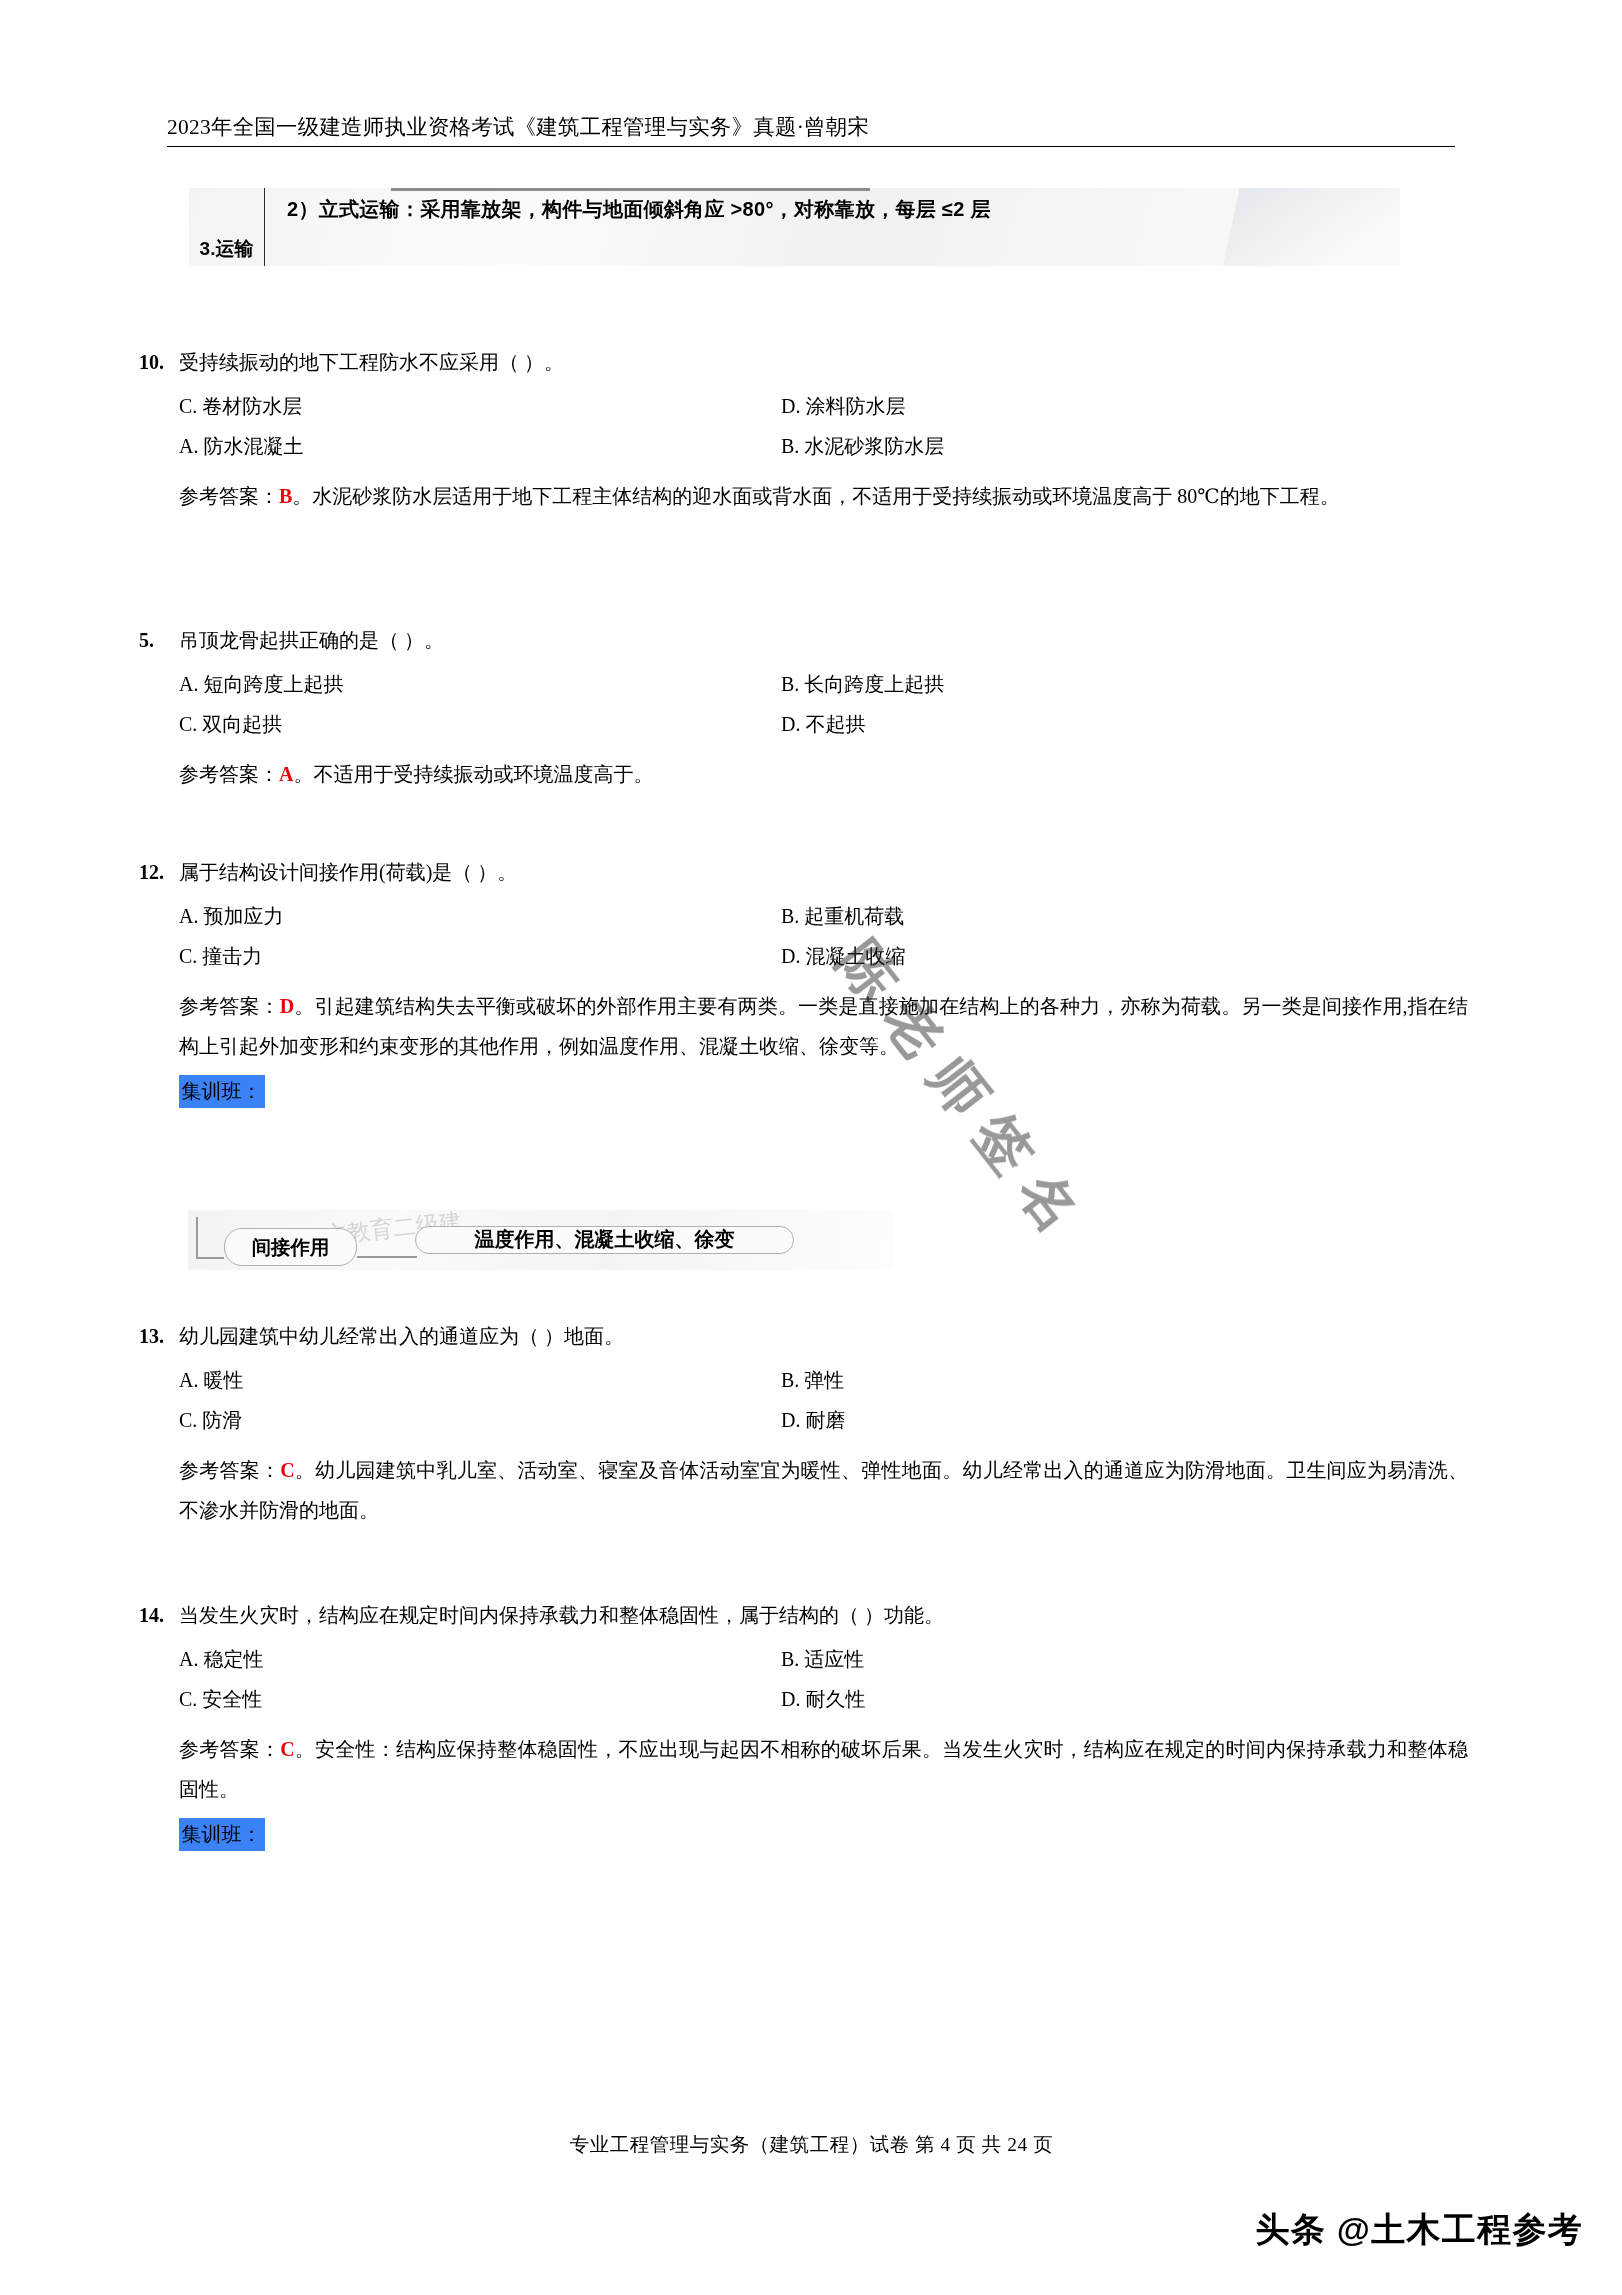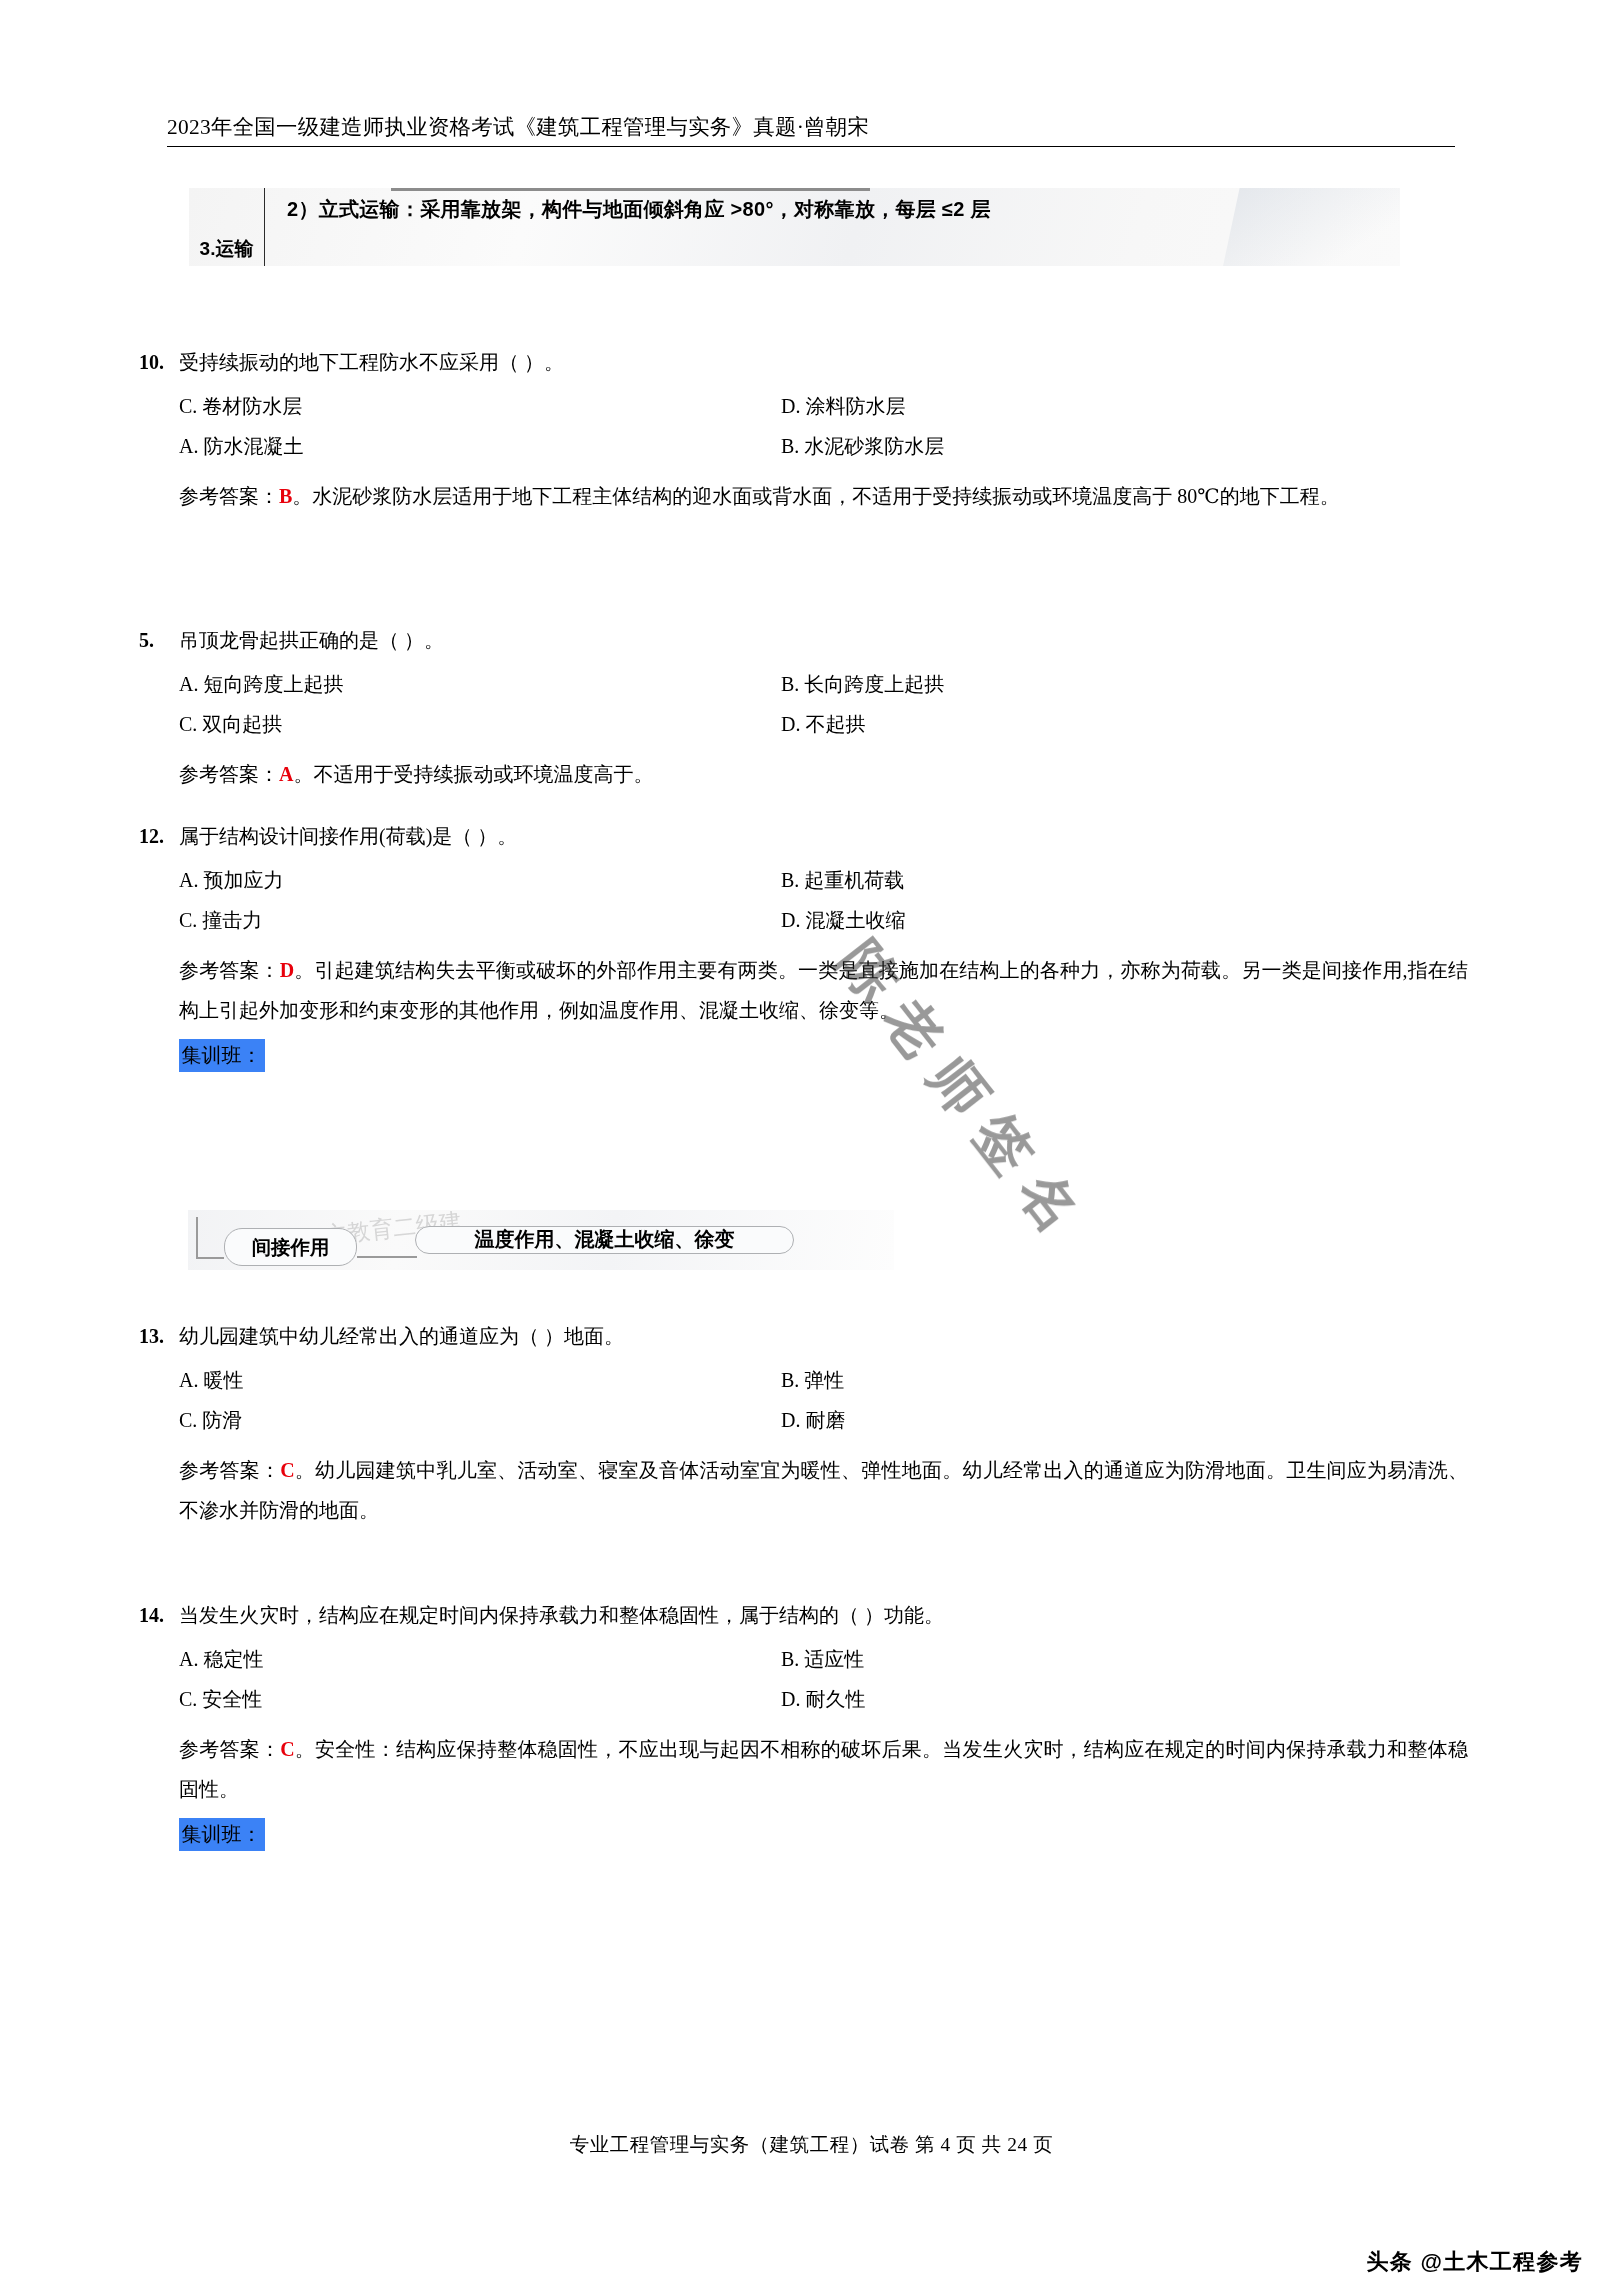--- a/index.html
+++ b/index.html
@@ -212,26 +212,25 @@
     text-align: center;
     font-size: 19.4px;
     letter-spacing: 0.6px;
   }
 
   
   .brand {
     position: absolute;
     right: 40px;
     top: 2207px;
-    font-size: 22px;
+    font-size: 34px;
     font-weight: 700;
     letter-spacing: 1.3px;
     font-family: "Liberation Sans", sans-serif;
     white-space: nowrap;
-    margin-top: 40px;
   }
 
   
   .handwrite {
     position: absolute;
     left: 881px;
     top: 926px;
     font-size: 56px;
     font-weight: 700;
     color: rgba(55,55,55,0.42);
@@ -294,21 +293,21 @@
         <div class="opt-cell second">B. 长向跨度上起拱</div>
       </div>
       <div class="opt-row">
         <div class="opt-cell">C. 双向起拱</div>
         <div class="opt-cell second">D. 不起拱</div>
       </div>
     </div>
     <div class="q-answer"><span class="ans-label">参考答案：</span><span class="ans-key">A</span><span>。不适用于受持续振动或环境温度高于。</span></div>
   </div>
 
-  <div class="qblock" style="top:821px;">
+  <div class="qblock" style="top:857px;">
     <div class="q-head">
       <div class="q-num">12.</div>
       <div class="q-stem">属于结构设计间接作用(荷载)是（    ）。</div>
     </div>
     <div class="q-options">
       <div class="opt-row">
         <div class="opt-cell">A. 预加应力</div>
         <div class="opt-cell second">B. 起重机荷载</div>
       </div>
       <div class="opt-row">

